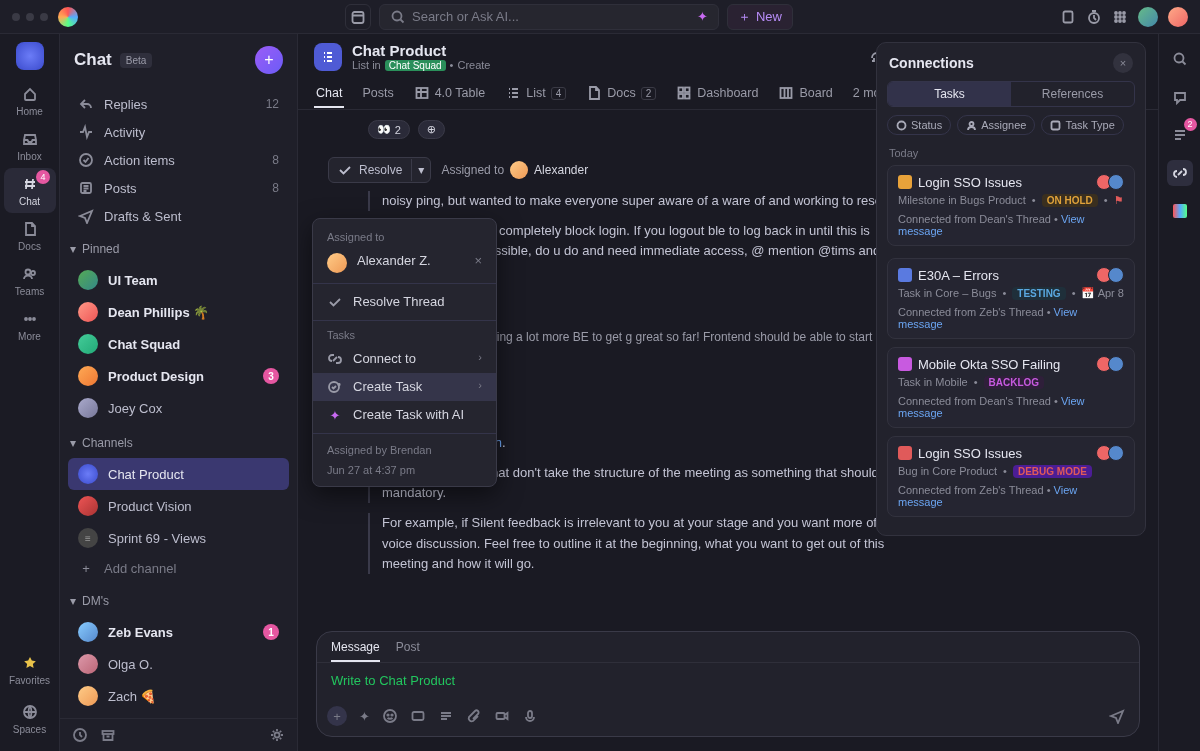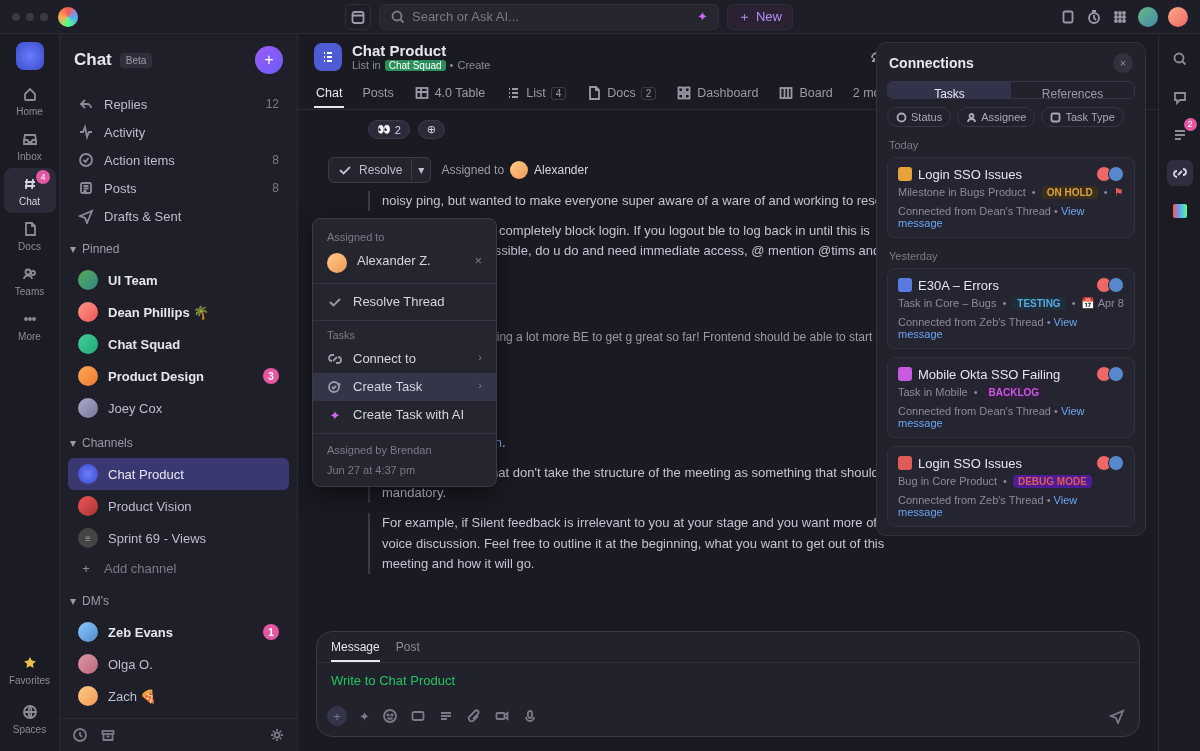--- a/index.html
+++ b/index.html
@@ -656,21 +656,20 @@
   <div class="card-sub">
               <span>Milestone in Bugs Product</span>
               <span>•</span>
               <span class="tag" style="background:#3a2f1f;color:#e0a23a">ON HOLD</span>
               <span>•</span>
               <span style="color:#e05a5a">⚑</span>
             </div>
   <div class="card-foot"><span>Connected from Dean's Thread</span> • <span class="vm">View message</span></div>
           </div>
         </div>
-      <div class="cp-group">Yesterday</div>
       <div id="conn-yest">
           <div class="card">
             <div class="card-top">
               <div class="card-ico" style="background:#5a7ae0"></div>
               <div class="card-title">E30A – Errors</div>
               <div class="card-av">
                 <div class="a"></div>
                 <div class="a" style="background:#58c"></div>
               </div>
             </div>

